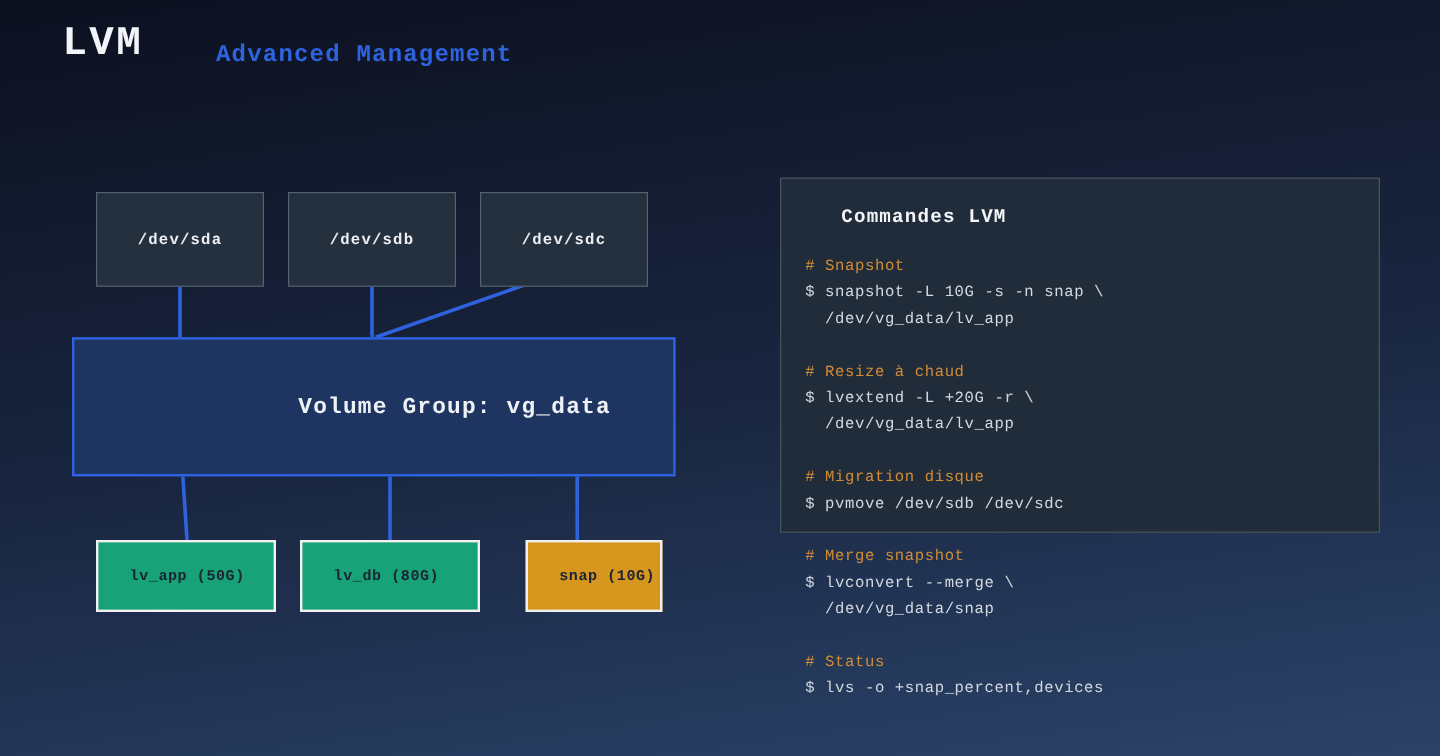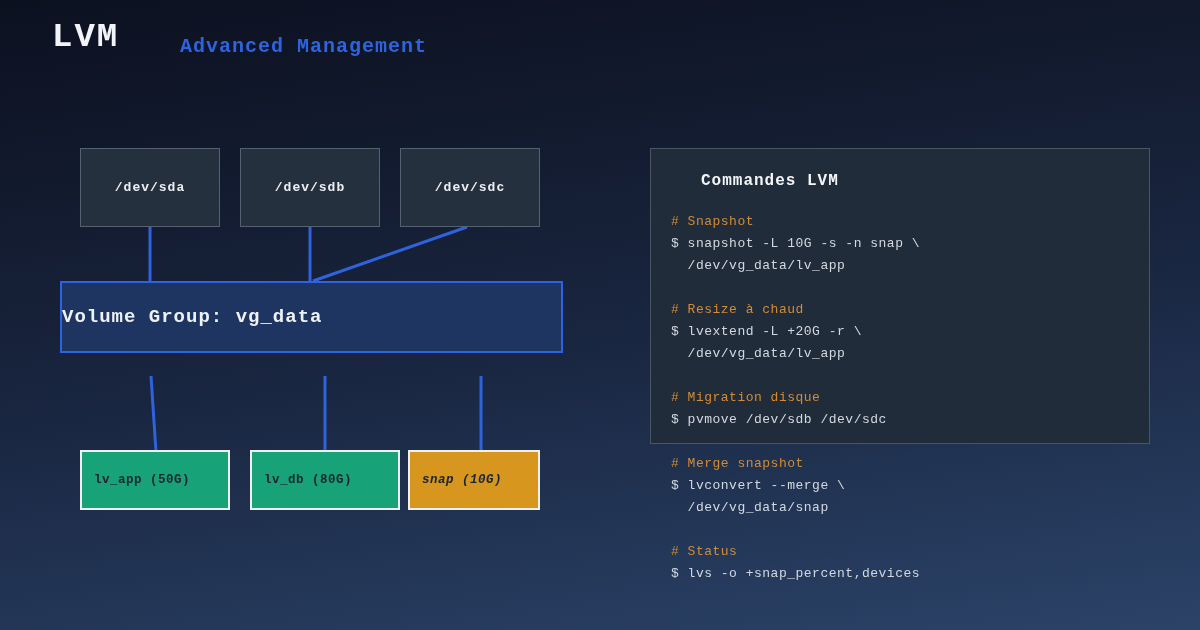--- a/index.html
+++ b/index.html
@@ -10,39 +10,39 @@
   }
   
   .logo{position:absolute;left:52px;top:20px;font-size:34px;line-height:1;font-weight:700;
         color:#f2f4f9;letter-spacing:2px;}
   .subtitle{position:absolute;left:180px;top:36px;font-size:20px;line-height:1.1;font-weight:700;
         color:#2e63e0;letter-spacing:1px;}
   
   .connectors{position:absolute;left:0;top:0;width:1200px;height:630px;z-index:1;pointer-events:none;}
   .connectors line{stroke:#2f62dd;stroke-width:3;}
   
-  .disk{position:absolute;top:148px;width:140px;height:79px;z-index:2;box-sizing:border-box;
+  .disk{position:absolute;top:160px;width:140px;height:79px;z-index:2;box-sizing:border-box;
         background:#25303f;border:1.5px solid #56616f;
         display:flex;align-items:center;justify-content:center;
         color:#eceef2;font-size:13px;font-weight:700;letter-spacing:1px;}
   .disk.d1{left:80px;} .disk.d2{left:240px;} .disk.d3{left:400px;}
   
-  .vg{position:absolute;left:60px;top:281px;width:503px;height:72px;z-index:2;box-sizing:border-box;
+  .vg{position:absolute;left:60px;top:281px;width:503px;height:116px;z-index:2;box-sizing:border-box;
       background:#1d3560;border:2.5px solid #2d63e3;
-      display:flex;align-items:center;justify-content:flex-start;padding-right:52px;
+      display:flex;align-items:center;justify-content:flex-end;padding-right:52px;
       color:#eef1f6;font-size:19px;font-weight:700;letter-spacing:1px;}
   
   .lv{position:absolute;top:450px;height:60px;z-index:2;box-sizing:border-box;
-      border:2px solid #f0f0f0;display:flex;align-items:center;padding-left:12px;
+      border:2px solid #f0f0f0;display:flex;align-items:center;padding-left:26px;
       color:#1a2433;font-size:12.5px;font-weight:700;letter-spacing:0.5px;}
   .lv.green{background:#18a277;}
   .lv.orange{background:#d7961d;}
   .lv.l1{left:80px;width:150px;}
   .lv.l2{left:250px;width:150px;}
-  .lv.l3{left:408px;width:132px;font-style:italic;}
+  .lv.l3{left:438px;width:114px;}
   
   .panel{position:absolute;left:650px;top:148px;width:500px;height:296px;z-index:2;box-sizing:border-box;
          background:#212c3a;border:1px solid #4a5562;padding:24px 20px 0 20px;overflow:visible;}
   .panel-title{margin:0 0 0 30px;font-size:16px;line-height:17px;font-weight:700;
          color:#f3f5f8;letter-spacing:1px;}
   .code{margin-top:21px;font-size:13px;font-weight:400;}
   .section{margin-bottom:22px;margin-top:16px;}
   .cline{display:block;height:22px;line-height:22px;white-space:pre;color:#d3d9e0;letter-spacing:0.5px;}
   .comment{color:#d28c35;}
 </style>

